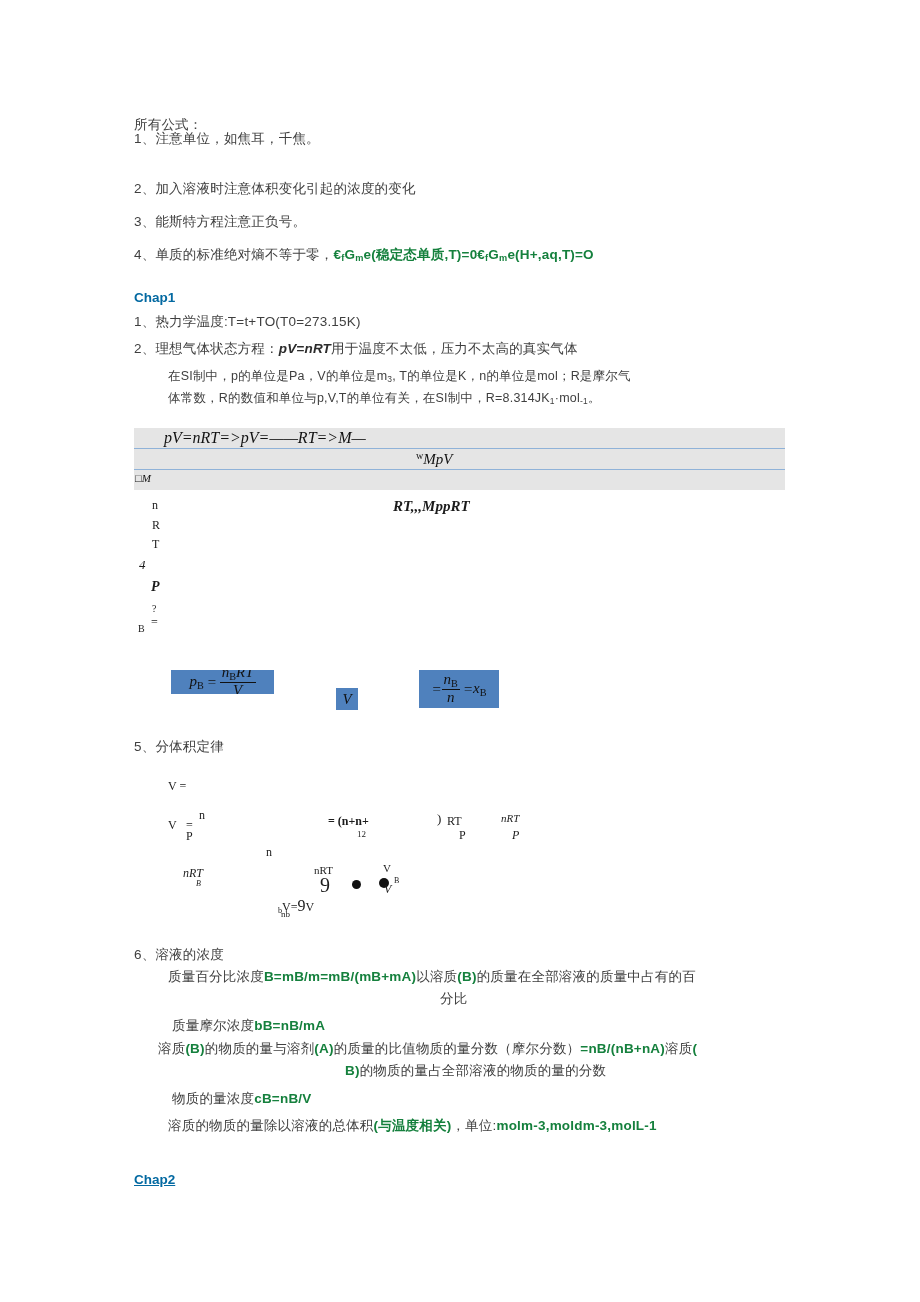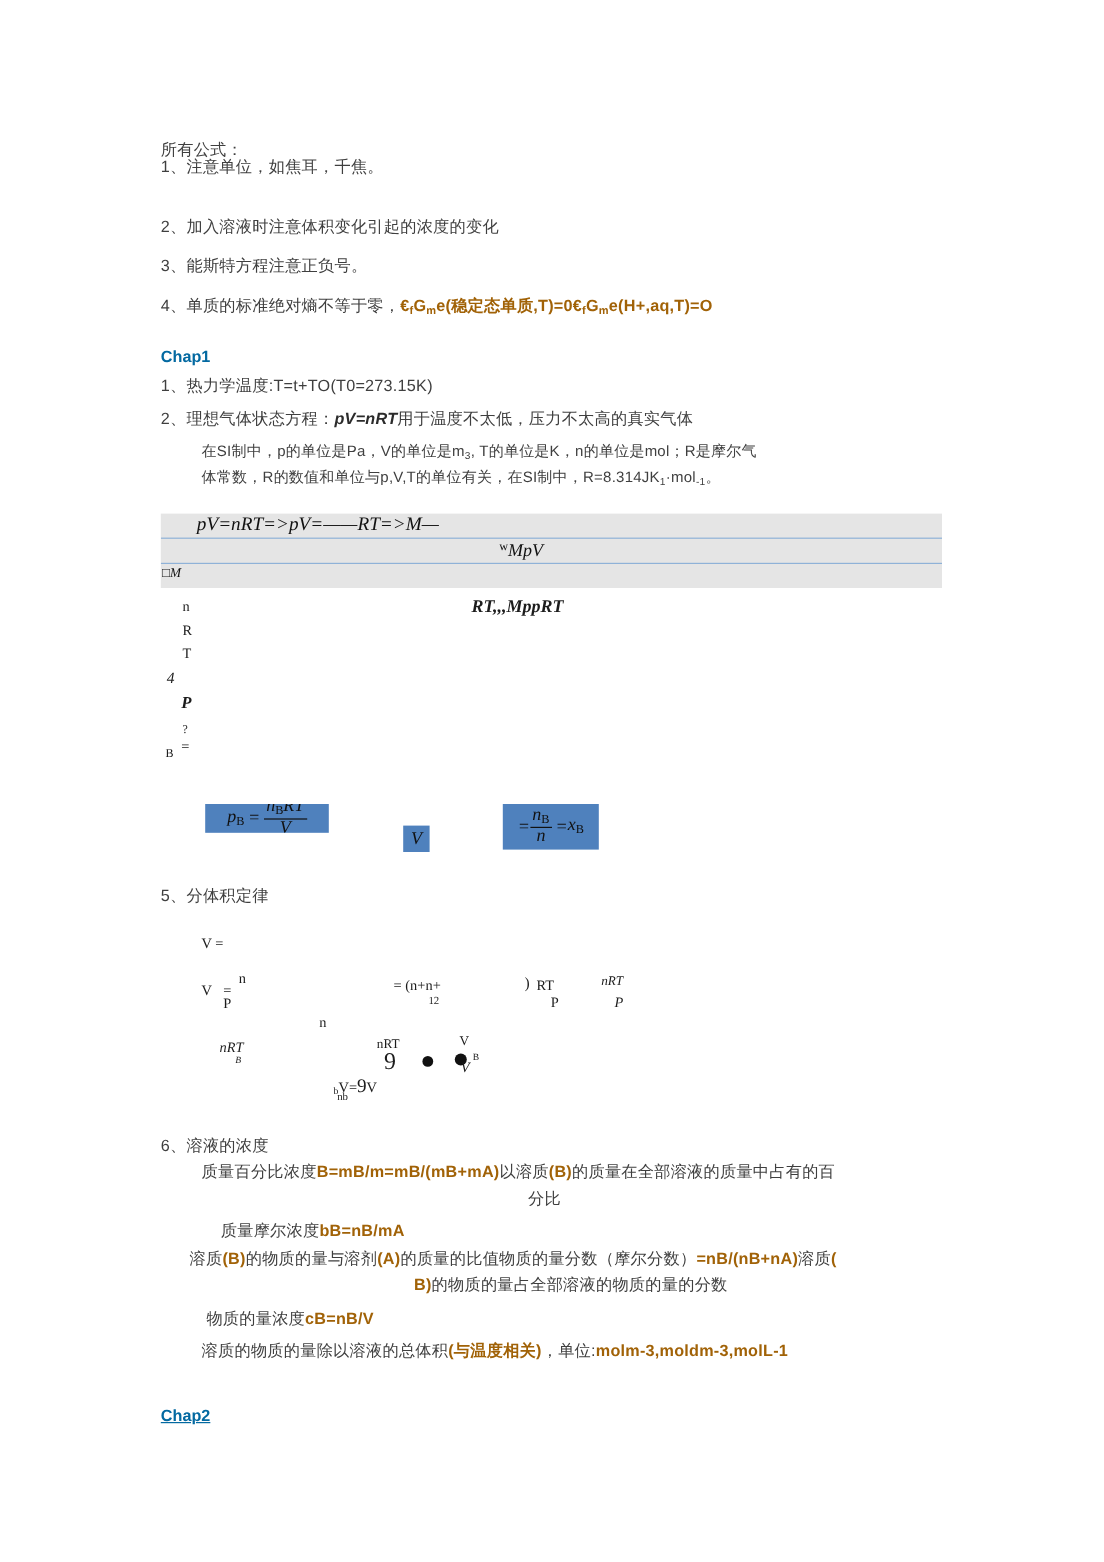--- a/index.html
+++ b/index.html
@@ -24,21 +24,21 @@
   }
   
   .tline {
     position: absolute;
     font-size: 13.5px;
     line-height: 17px;
     color: #3f3f3f;
     white-space: nowrap;
     letter-spacing: 0.2px;
   }
-  .b { font-weight: bold; color: #a16207; }
+  .b { font-weight: bold; color: #15803d; }
   .bi { font-weight: bold; font-style: italic; color: #2b2b2b; }
   sub { font-size: 0.68em; vertical-align: -0.25em; }
   sup { font-size: 0.68em; vertical-align: 0.5em; }
 
   .heading {
     position: absolute;
     font-size: 13.5px;
     font-weight: bold;
     color: #0369a1;
     white-space: nowrap;
@@ -170,21 +170,21 @@
 
   <div class="tline" style="left:134px; top:738px;">5、分体积定律</div>
 
   <div class="frag" style="left:168px; top:779px; font-size:12px;">V =</div>
 
   <div class="frag" style="left:199px; top:808px; font-size:12px;">n</div>
   <div class="frag" style="left:168px; top:818px; font-size:12px;">V</div>
   <div class="frag" style="left:186px; top:818px; font-size:12px;">=</div>
   <div class="frag" style="left:186px; top:829px; font-size:12px;">P</div>
 
-  <div class="frag" style="left:328px; top:814px; font-size:12px;">= (n+n+</div>
+  <div class="frag" style="left:328px; top:814px; font-size:12px;font-weight:bold;">= (n+n+</div>
   <div class="frag" style="left:357px; top:829px; font-size:9px;">12</div>
   <div class="frag" style="left:437px; top:811px; font-size:13px;">)</div>
   <div class="frag" style="left:447px; top:814px; font-size:12px;">RT</div>
   <div class="frag" style="left:459px; top:828px; font-size:12px;">P</div>
   <div class="frag ital" style="left:501px; top:812px; font-size:11px;">nRT</div>
   <div class="frag ital" style="left:512px; top:828px; font-size:12px;">P</div>
 
   <div class="frag" style="left:266px; top:845px; font-size:12px;">n</div>
 
   <div class="frag ital" style="left:183px; top:866px; font-size:12px;">nRT</div>
@@ -201,21 +201,21 @@
   <div class="frag" style="left:278px; top:897px; font-size:12px;"><sub>b</sub>V=<span style="font-size:16px;">9</span>V</div>
   <div class="frag" style="left:281px; top:909px; font-size:9px;">nb</div>
 
   <div class="tline" style="left:134px; top:946px;">6、溶液的浓度</div>
 
   <div class="tline" style="left:168px; top:968px;">
     <span>质量百分比浓度</span><span class="b">B=mB/m=mB/(mB+mA)</span><span>以溶质</span><span class="b">(B)</span><span>的质量在全部溶液的质量中占有的百</span>
   </div>
   <div class="tline" style="left:440px; top:990px;">分比</div>
 
-  <div class="tline" style="left:184px; top:1017px;">
+  <div class="tline" style="left:172px; top:1017px;">
     <span>质量摩尔浓度</span><span class="b">bB=nB/mA</span>
   </div>
 
   <div class="tline" style="left:158px; top:1040px;">
     <span>溶质</span><span class="b">(B)</span><span>的物质的量与溶剂</span><span class="b">(A)</span><span>的质量的比值物质的量分数（摩尔分数）</span><span class="b">=nB/(nB+nA)</span><span>溶质</span><span class="b">(</span>
   </div>
 
   <div class="tline" style="left:345px; top:1062px;">
     <span class="b">B)</span><span>的物质的量占全部溶液的物质的量的分数</span>
   </div>

